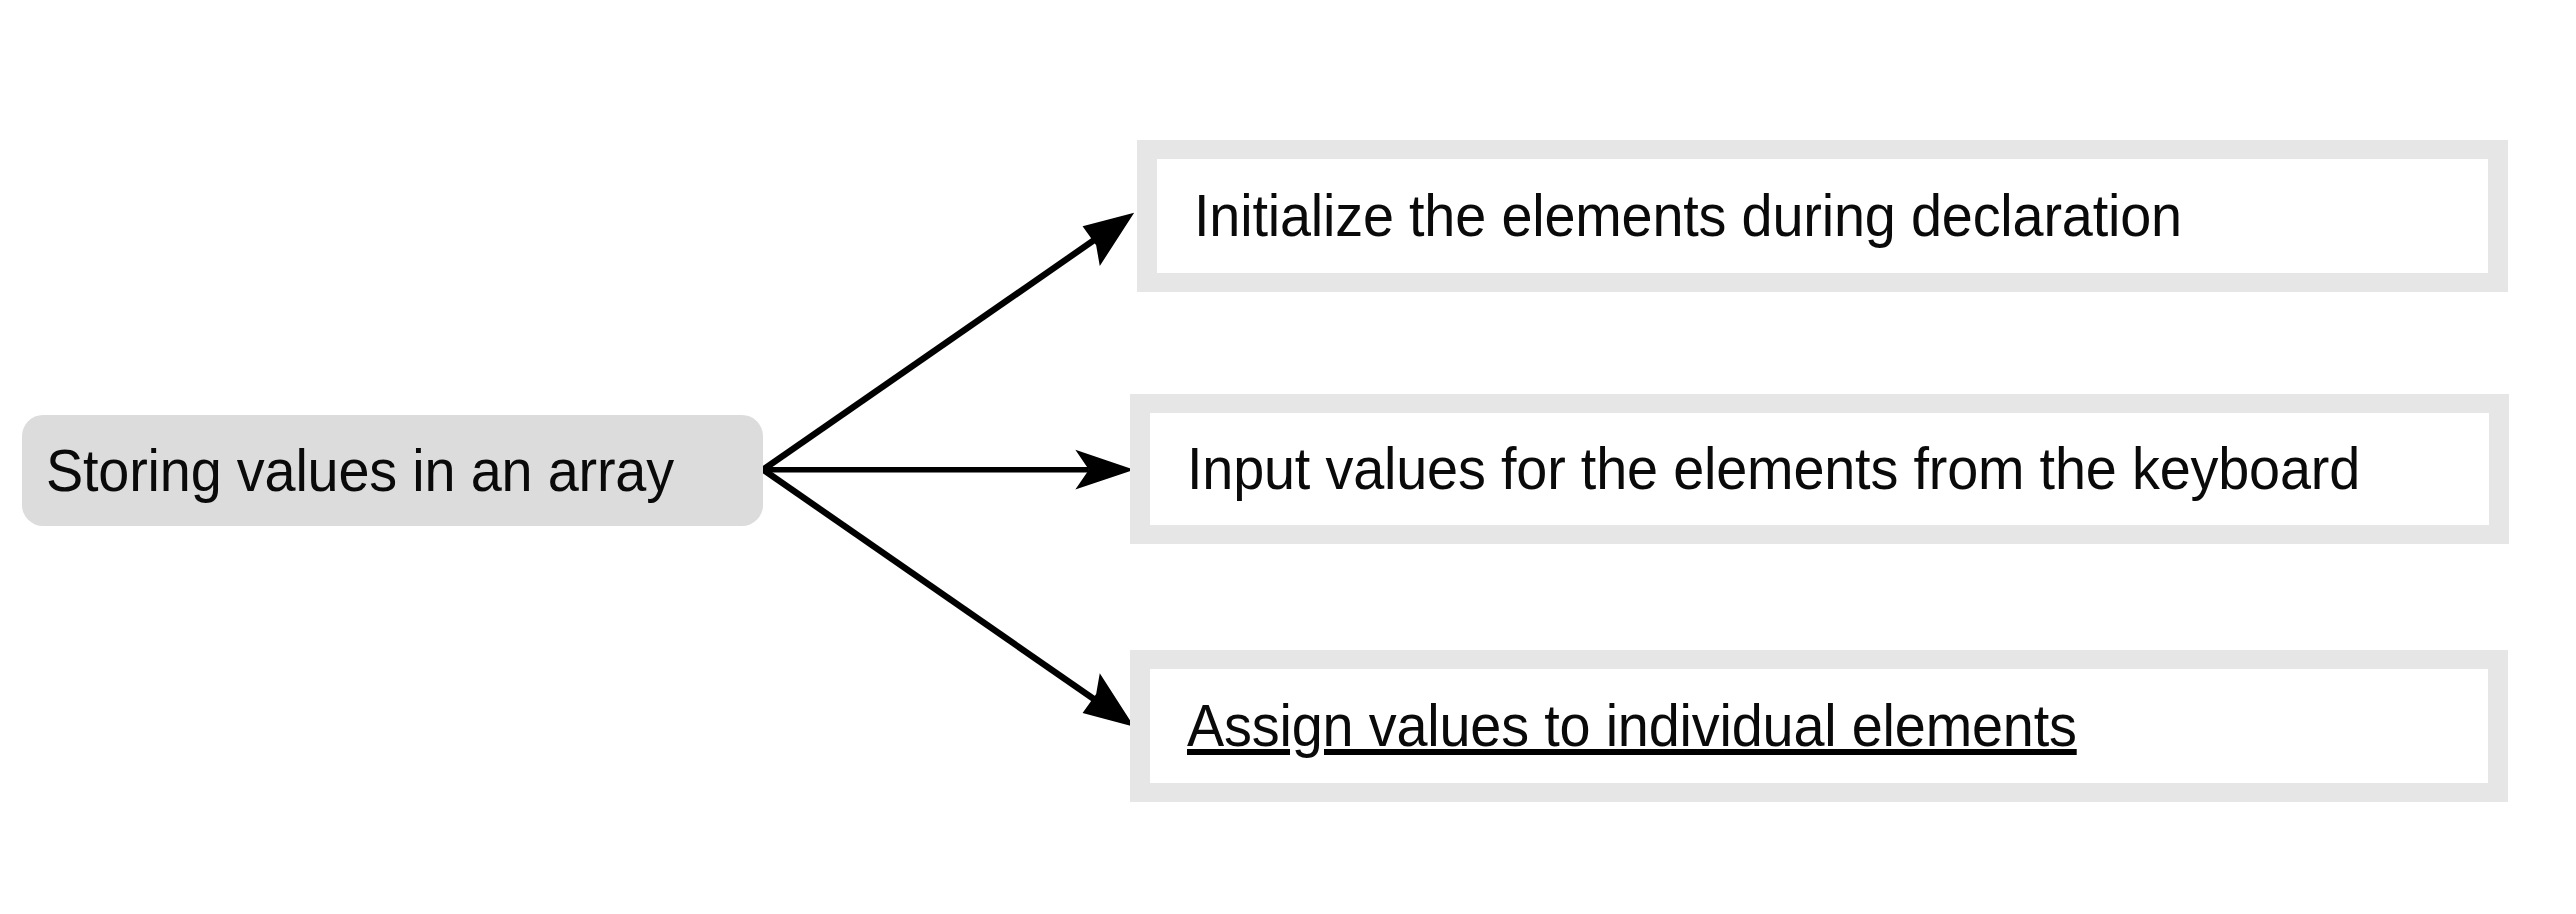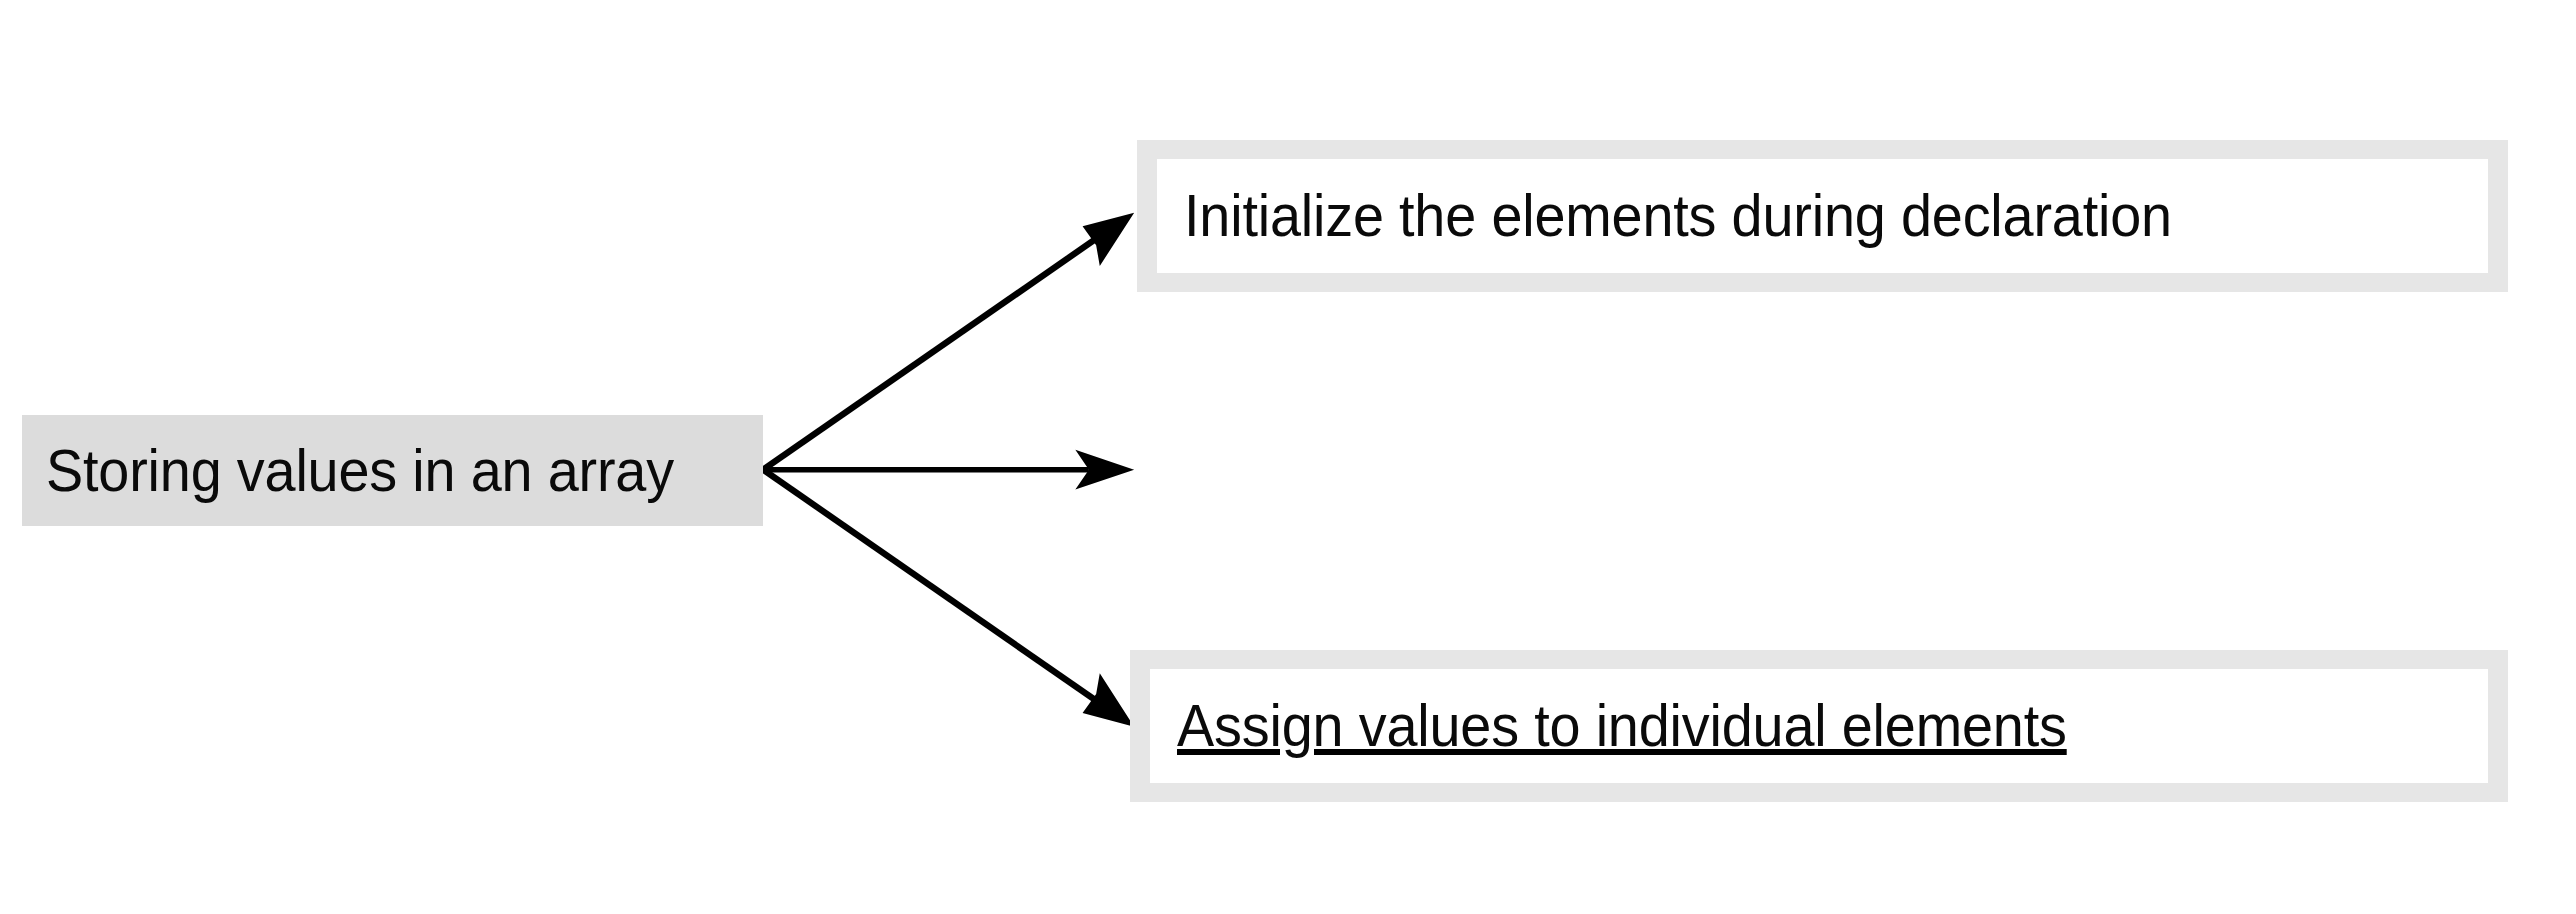--- a/index.html
+++ b/index.html
@@ -36,20 +36,21 @@
     position: absolute;
     left: 22px;
     top: 415px;
     width: 741px;
     height: 111px;
     background: #dcdcdc;
     display: flex;
     align-items: center;
     box-sizing: border-box;
     padding-left: 24.4px;
+    border-radius: 21px;
   }
   .source-node .node-text {
     font-size: 60px;
     line-height: 1;
     color: #0a0a0a;
     letter-spacing: -0.2px;
     white-space: nowrap;
     transform: scaleX(0.93);
     transform-origin: left center;
   }
@@ -61,21 +62,21 @@
     box-sizing: border-box;
     padding: 19px 20px 19px 20px;
   }
   .target-node .node-inner {
     width: 100%;
     height: 100%;
     background: #ffffff;
     display: flex;
     align-items: center;
     box-sizing: border-box;
-    padding-left: 27px;
+    padding-left: 37px;
   }
   .target-node .node-text {
     font-size: 60px;
     line-height: 1;
     color: #0a0a0a;
     letter-spacing: -0.2px;
     white-space: nowrap;
     transform: scaleX(0.93);
     transform-origin: left center;
   }
@@ -110,20 +111,25 @@
   <div class="source-node" id="node-storing-values">
     <span class="node-text">Storing values in an array</span>
   </div>
 
   <div class="target-node" id="node-initialize">
     <div class="node-inner">
       <span class="node-text">Initialize the elements during declaration</span>
     </div>
   </div>
 
+  <div class="target-node" id="node-input">
+    <div class="node-inner">
+      <span class="node-text">Input values for the elements from the keyboard</span>
+    </div>
+  </div>
 
   <div class="target-node" id="node-assign">
     <div class="node-inner">
       <span class="node-text">Assign values to individual elements</span>
     </div>
   </div>
 
 </div>
 
 

